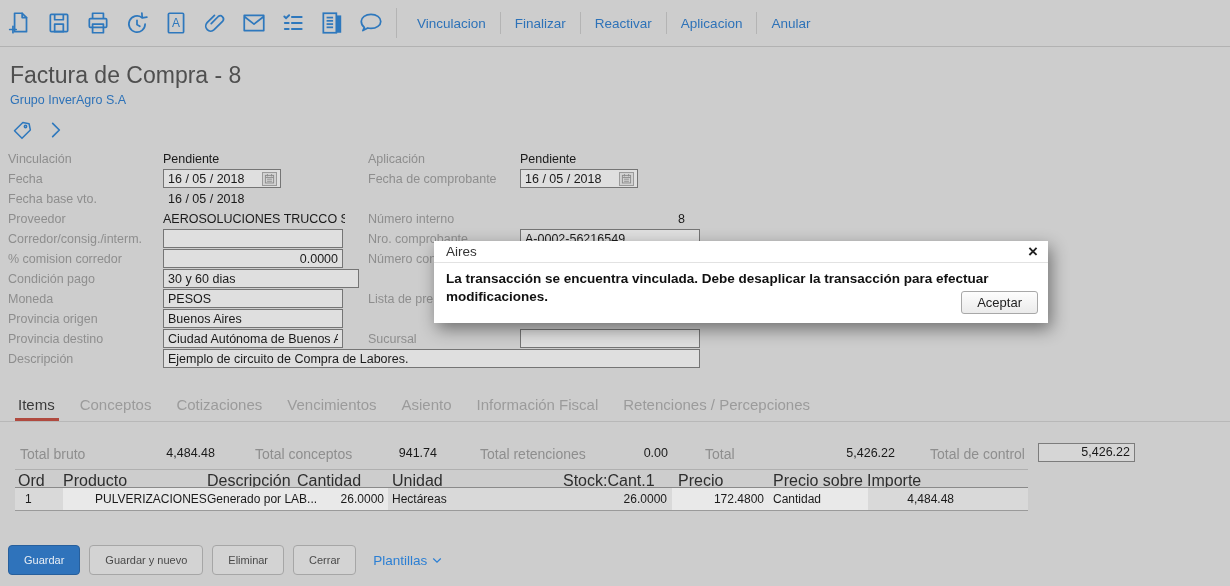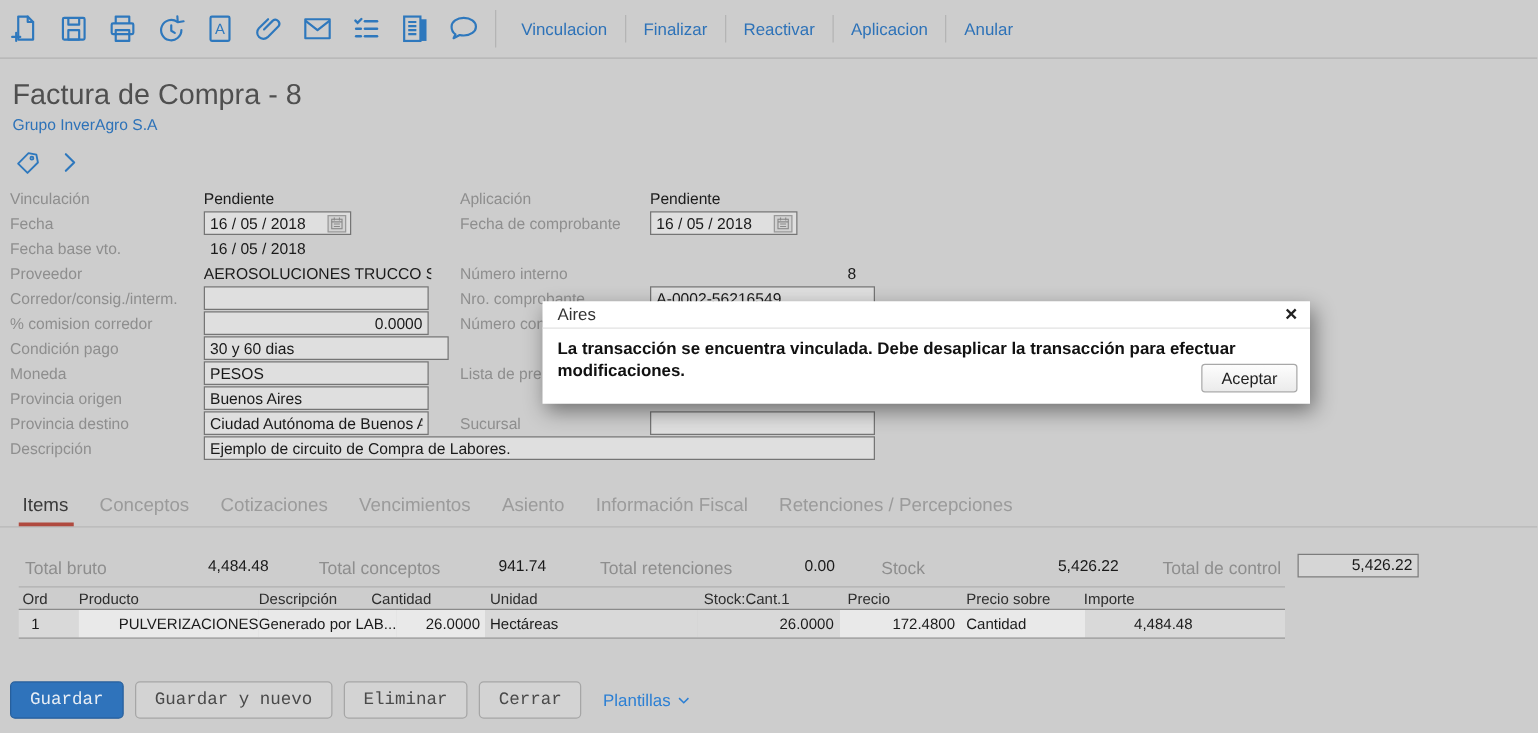--- a/index.html
+++ b/index.html
@@ -35,32 +35,32 @@
   .tab.active { color:#3a3a3a; }
   #tabs-border { position:absolute; top:421px; left:0; width:1230px; height:1px; background:#b8b8b8; }
   #tab-underline { position:absolute; top:418px; left:15px; width:44px; height:3px; background:#b04a3f; }
 
   
   .tot-lbl { position:absolute; top:446px; font-size:14px; color:#8e8e8e; }
   .tot-val { position:absolute; top:446px; font-size:12.5px; color:#1a1a1a; text-align:right; }
   #total-control-box { position:absolute; top:443px; left:1038px; width:97px; height:19px; background:#d6d6d6; border:1px solid #7c7c7c; font-size:12.5px; color:#1a1a1a; text-align:right; padding:1px 4px 0 0; }
 
   
-  .th { position:absolute; top:472px; font-size:12px; color:#2e2e2e; white-space:nowrap; }
+  .th { position:absolute; top:472px; font-size:16px; color:#2e2e2e; white-space:nowrap; }
   #tbl-topline   { position:absolute; top:469px; left:15px; width:1013px; height:1px; background:#b0b0b0; }
   #tbl-headline  { position:absolute; top:487px; left:15px; width:1013px; height:1px; background:#8a8a8a; }
   #tbl-rowline   { position:absolute; top:510px; left:15px; width:1013px; height:1px; background:#9a9a9a; }
   .td { position:absolute; top:488px; height:22px; font-size:12px; color:#1a1a1a; display:flex; align-items:center; white-space:nowrap; overflow:hidden; }
   .cell-light { background:#e9e9e9; }
   .cell-dark  { background:#d9d9d9; }
   .td.right { justify-content:flex-end; }
 
   
   #footer { position:absolute; top:545px; left:8px; display:flex; gap:9px; align-items:center; }
-  .btn { height:30px; padding:0 15px; font-family:Liberation Mono, monospace; font-size:14px; border-radius:4px; cursor:pointer; display:flex; align-items:center; }
+  .btn { height:30px; padding:0 15px; font-family:Liberation Sans, sans-serif; font-size:11px; border-radius:4px; cursor:pointer; display:flex; align-items:center; }
   .btn.primary { background:#2f73bb; border:1px solid #275f9c; color:#e8eef5; }
   .btn.secondary { background:#d3d3d3; border:1px solid #a6a6a6; color:#4a4a4a; }
   #templates-link { color:#2b7fd4; font-size:13.5px; margin-left:8px; cursor:pointer; display:flex; align-items:center; gap:4px; }
 
   
   #modal { position:absolute; top:241px; left:434px; width:614px; height:82px; background:#ffffff; box-shadow:3px 6px 16px rgba(0,0,0,0.45); z-index:10; }
   #modal-titlebar { height:22px; border-bottom:1px solid #e2e2e2; display:flex; align-items:center; justify-content:space-between; padding:0 10px 0 12px; }
   #modal-title { font-size:13.5px; color:#333; }
   #modal-close { font-size:17px; font-weight:bold; color:#222; cursor:pointer; line-height:1; }
   #modal-msg { padding:7px 24px 0 12px; font-size:13.5px; font-weight:bold; color:#111; line-height:1.35; max-width:590px; }
@@ -257,21 +257,21 @@
 </div>
 <div id="tabs-border"></div>
 <div id="tab-underline"></div>
 
 <div class="tot-lbl" style="left:20px">Total bruto</div>
 <div class="tot-val" style="left:120px;width:95px">4,484.48</div>
 <div class="tot-lbl" style="left:255px">Total conceptos</div>
 <div class="tot-val" style="left:340px;width:97px">941.74</div>
 <div class="tot-lbl" style="left:480px">Total retenciones</div>
 <div class="tot-val" style="left:570px;width:98px">0.00</div>
-<div class="tot-lbl" style="left:705px">Stock</div>
+<div class="tot-lbl" style="left:705px">Total</div>
 <div class="tot-val" style="left:790px;width:105px">5,426.22</div>
 <div class="tot-lbl" style="left:930px">Total de control</div>
 <div id="total-control-box">5,426.22</div>
 
 <div id="tbl-topline"></div>
 <div class="th" style="left:18px">Ord</div>
 <div class="th" style="left:63px">Producto</div>
 <div class="th" style="left:207px">Descripción</div>
 <div class="th" style="left:297px">Cantidad</div>
 <div class="th" style="left:392px">Unidad</div>

